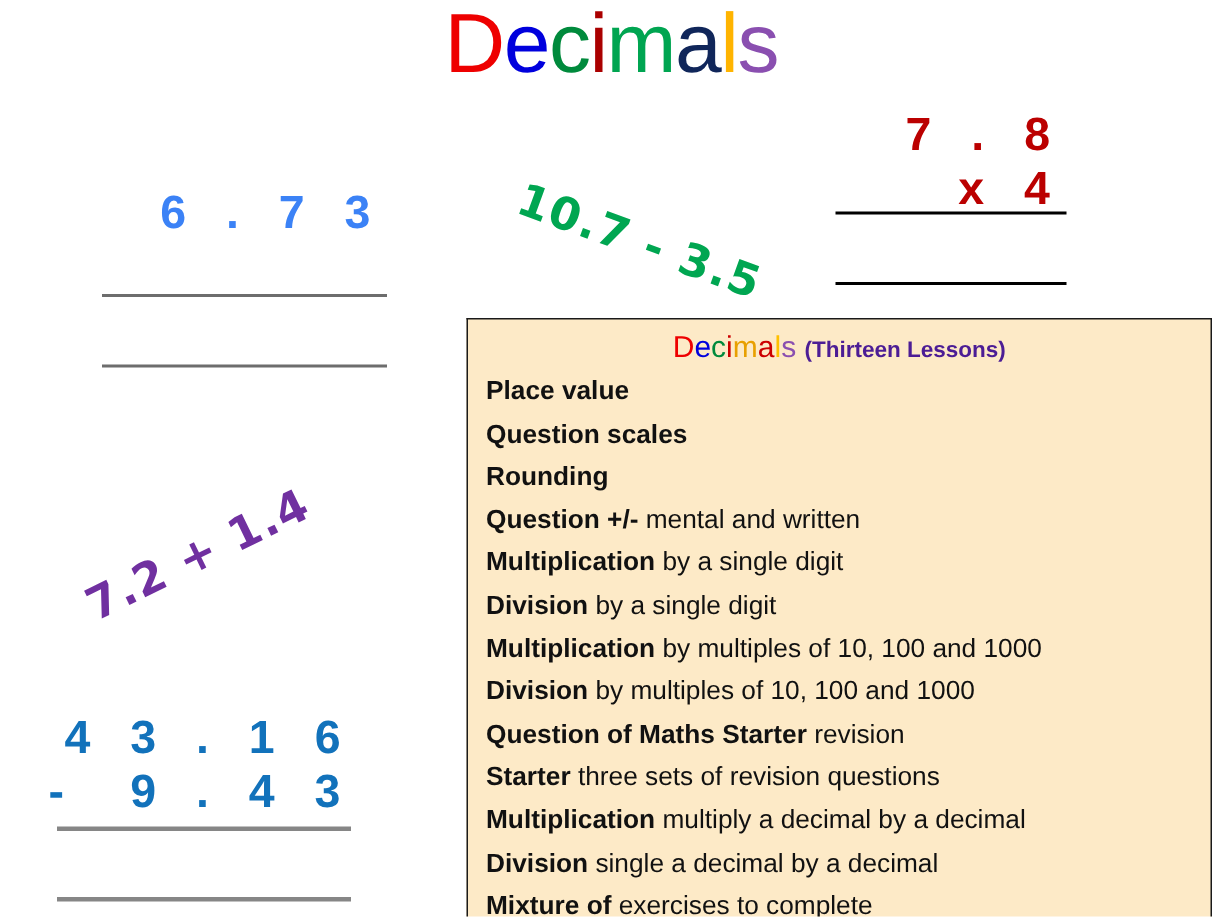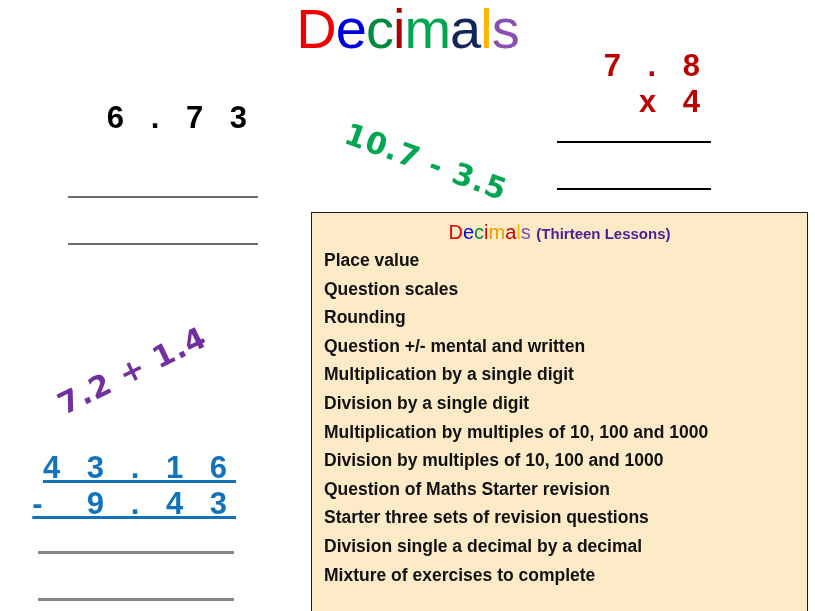--- a/index.html
+++ b/index.html
@@ -27,20 +27,21 @@
     letter-spacing: -1px;
     white-space: nowrap;
   }
   #main-title span { display: inline; }
 
   
   .sum {
     position: absolute;
     font-weight: bold;
     white-space: nowrap;
+    margin-top: 24px;
   }
   .sum-row {
     display: block;
     white-space: pre;
     text-align: right;
   }
   .rule {
     position: absolute;
     display: block;
   }
@@ -73,21 +74,21 @@
 
   
   #subtraction-problem {
     left: 0px;
     top: 450px;
     width: 250px;
     color: #1272bb;
     font-size: 31px;
     letter-spacing: 9px;
   }
-  #subtraction-problem .sum-row { padding-right: 14px; text-decoration: underline; }
+  #subtraction-problem .sum-row { padding-right: 14px; }
   #subtraction-line-1 { left: 38px; top: 551px; width: 196px; border-top: 3px solid #868686; }
   #subtraction-line-2 { left: 38px; top: 598px; width: 196px; border-top: 3px solid #868686; }
 
   
   .note {
     position: absolute;
     font-family: "DejaVu Sans", sans-serif;
     font-weight: 600;
     white-space: nowrap;
   }
@@ -141,28 +142,28 @@
     padding: 0;
     list-style: none;
   }
   #lessons-list li {
     font-size: 17.5px;
     color: #111111;
     line-height: 28.6px;
     white-space: nowrap;
   }
   #lessons-list li .b { font-weight: bold; text-align: center; }
-  #lessons-list li .r { font-weight: bold; }
+  #lessons-list li .r { font-weight: normal; }
 </style>
 </head>
 <body>
 
 <div id="main-title"><span style="color: rgb(238, 0, 0);">D</span><span style="color: rgb(0, 0, 221);">e</span><span style="color: rgb(0, 138, 60);">c</span><span style="color: rgb(170, 0, 0);">i</span><span style="color: rgb(0, 165, 81);">m</span><span style="color: rgb(16, 38, 90);">a</span><span style="color: rgb(255, 180, 0);">l</span><span style="color: rgb(138, 79, 176);">s</span></div>
 
-<div class="sum" id="addition-problem" style="color: #000000;">
+<div class="sum" id="addition-problem" style="color: #3b82f6;">
   <span class="sum-row">6 . 7 3</span>
 </div>
 <span class="rule" id="addition-line-1"></span>
 <span class="rule" id="addition-line-2"></span>
 
 <div class="sum" id="multiplication-problem" style="color: rgb(187, 0, 0);">
   <span class="sum-row">7 . 8</span>
   <span class="sum-row">x 4</span>
 </div>
 <span class="rule" id="multiplication-line-1"></span>
@@ -186,16 +187,17 @@
       <li><span class="b">Place value</span></li>
       <li><span class="b">Question scales</span></li>
       <li><span class="b">Rounding</span></li>
       <li><span class="b">Question +/-</span><span class="r"> mental and written</span></li>
       <li><span class="b">Multiplication</span><span class="r">  by a single digit</span></li>
       <li><span class="b">Division</span><span class="r">  by a single digit</span></li>
       <li><span class="b">Multiplication</span><span class="r">  by multiples of 10, 100 and 1000</span></li>
       <li><span class="b">Division</span><span class="r"> by multiples of 10, 100 and 1000</span></li>
       <li><span class="b">Question of Maths Starter</span><span class="r">  revision</span></li>
       <li><span class="b">Starter</span><span class="r">  three sets of revision questions</span></li>
+      <li><span class="b">Multiplication</span><span class="r">  multiply a decimal by a decimal</span></li>
       <li><span class="b">Division</span><span class="r">  single a decimal by a decimal</span></li>
       <li><span class="b">Mixture of</span><span class="r"> exercises to complete</span></li>
     </ul>
 </div>
 
 </body></html>

